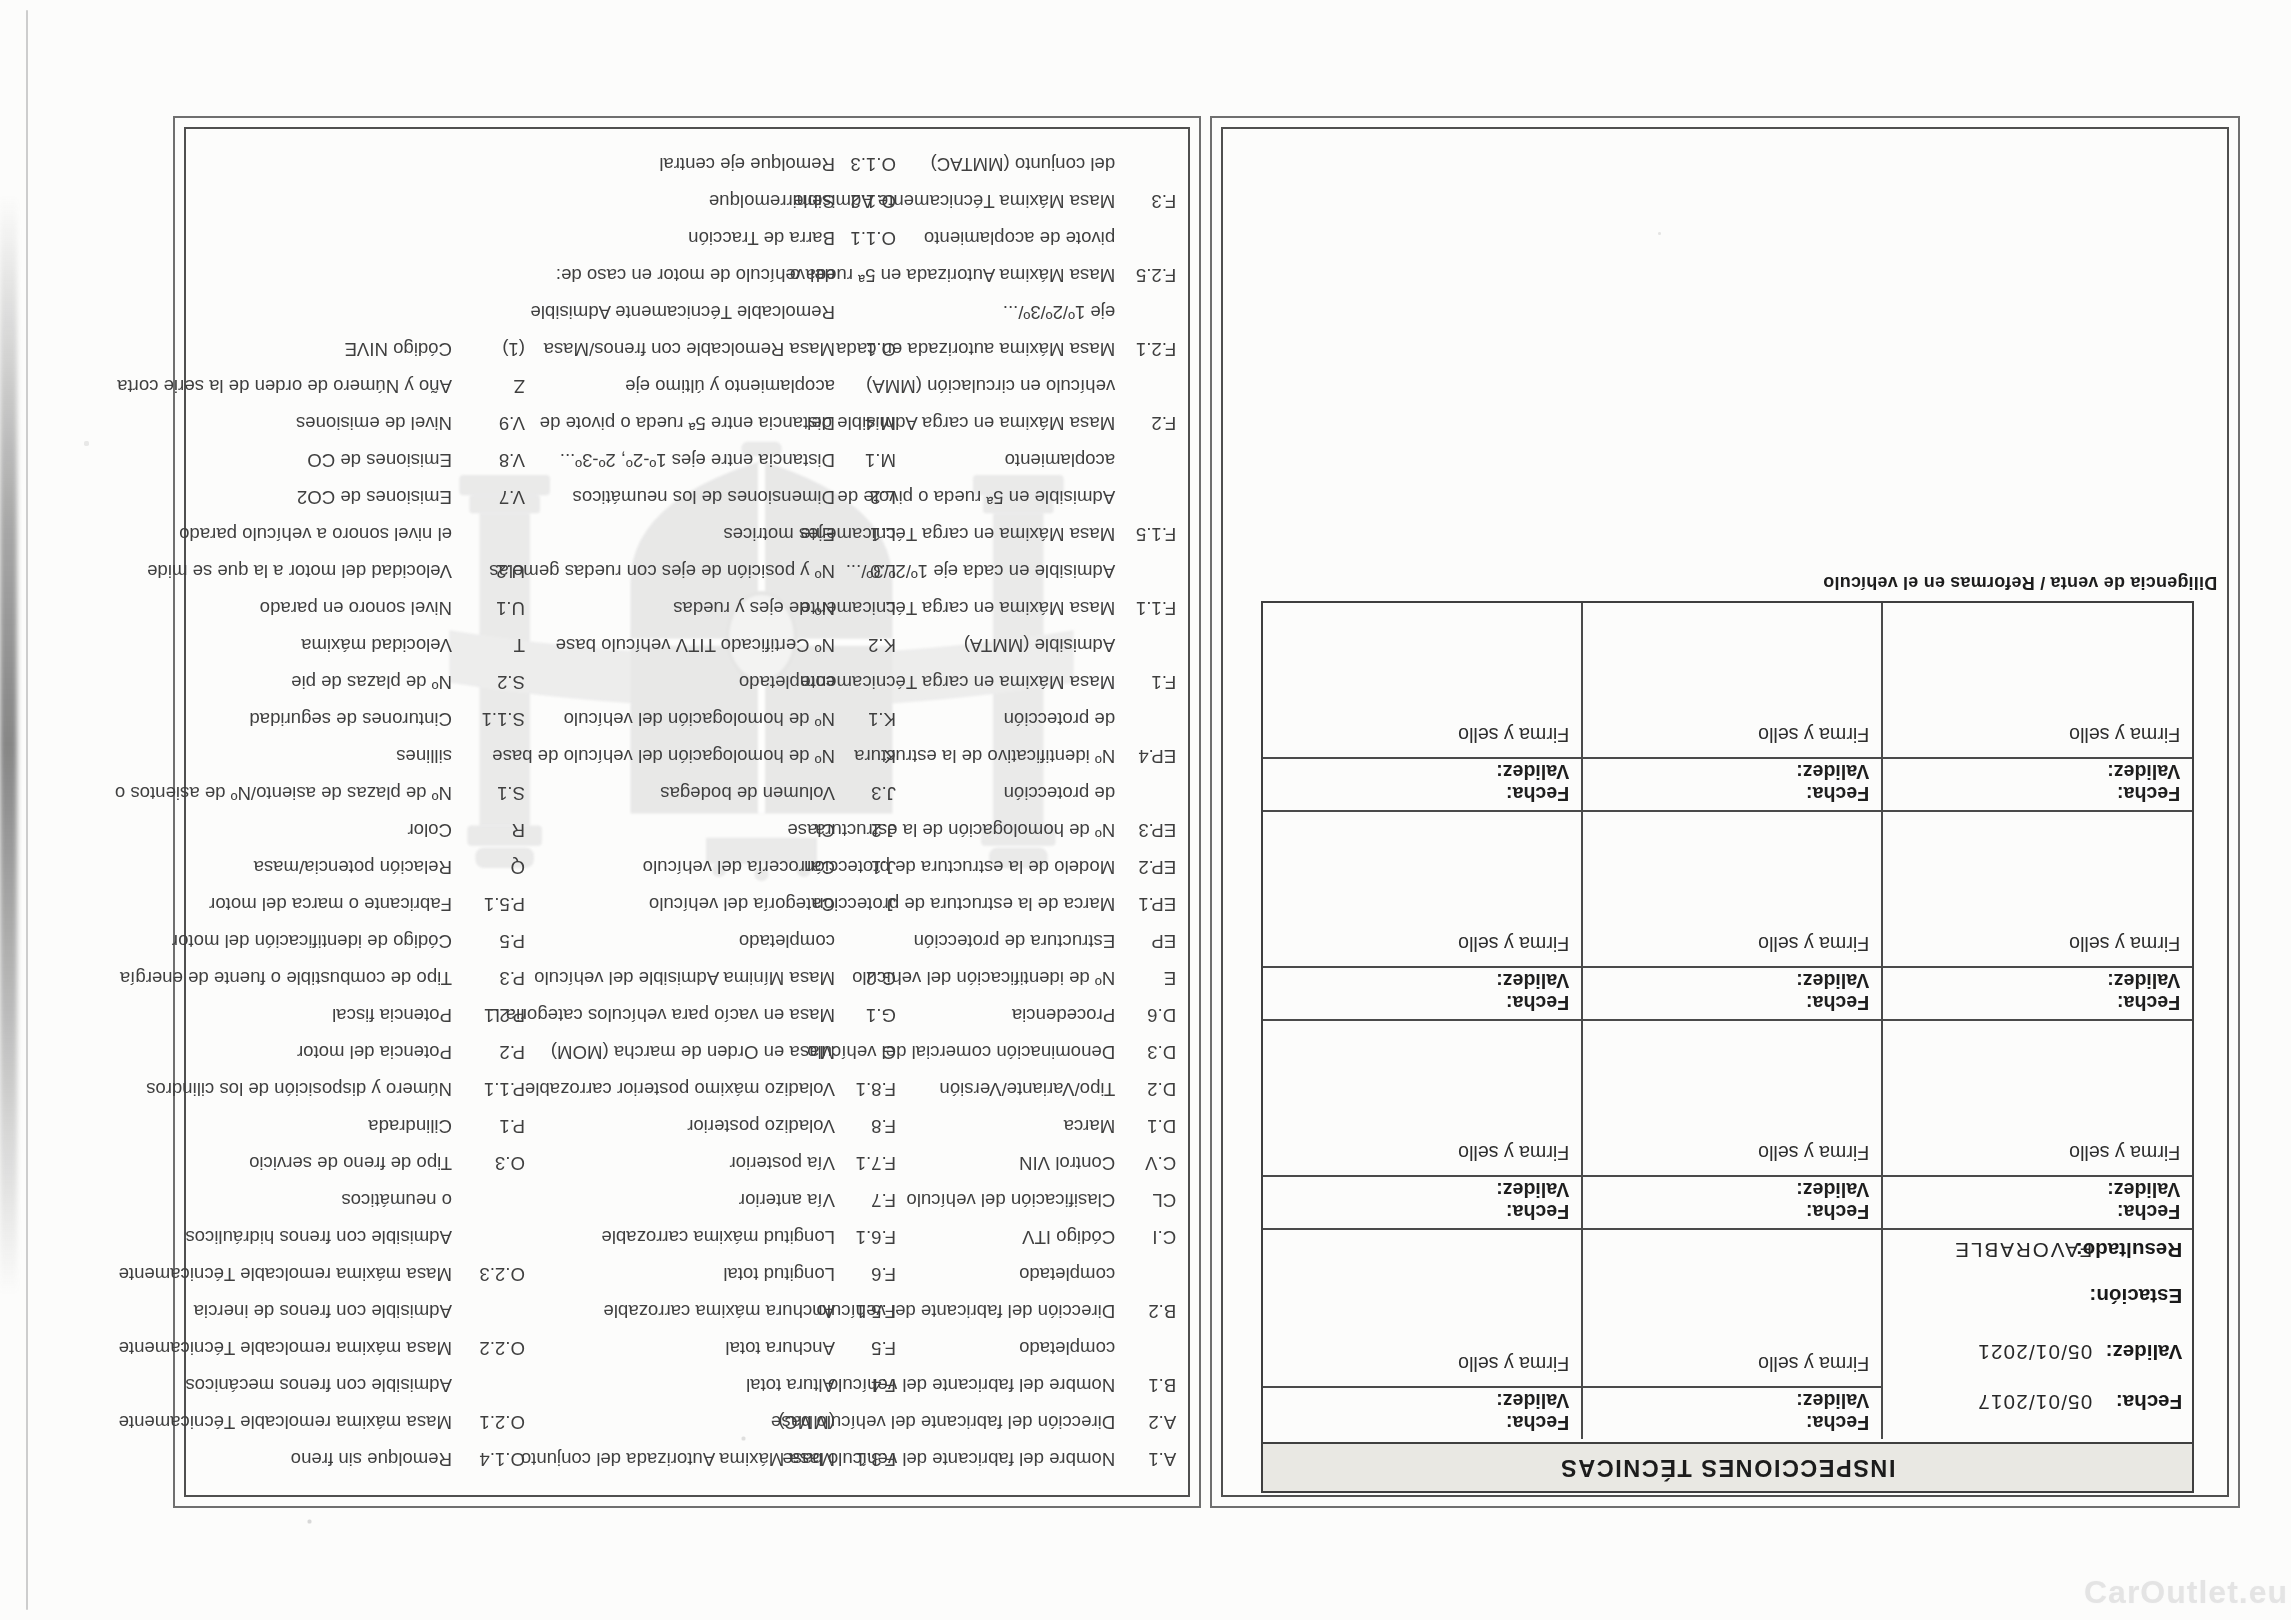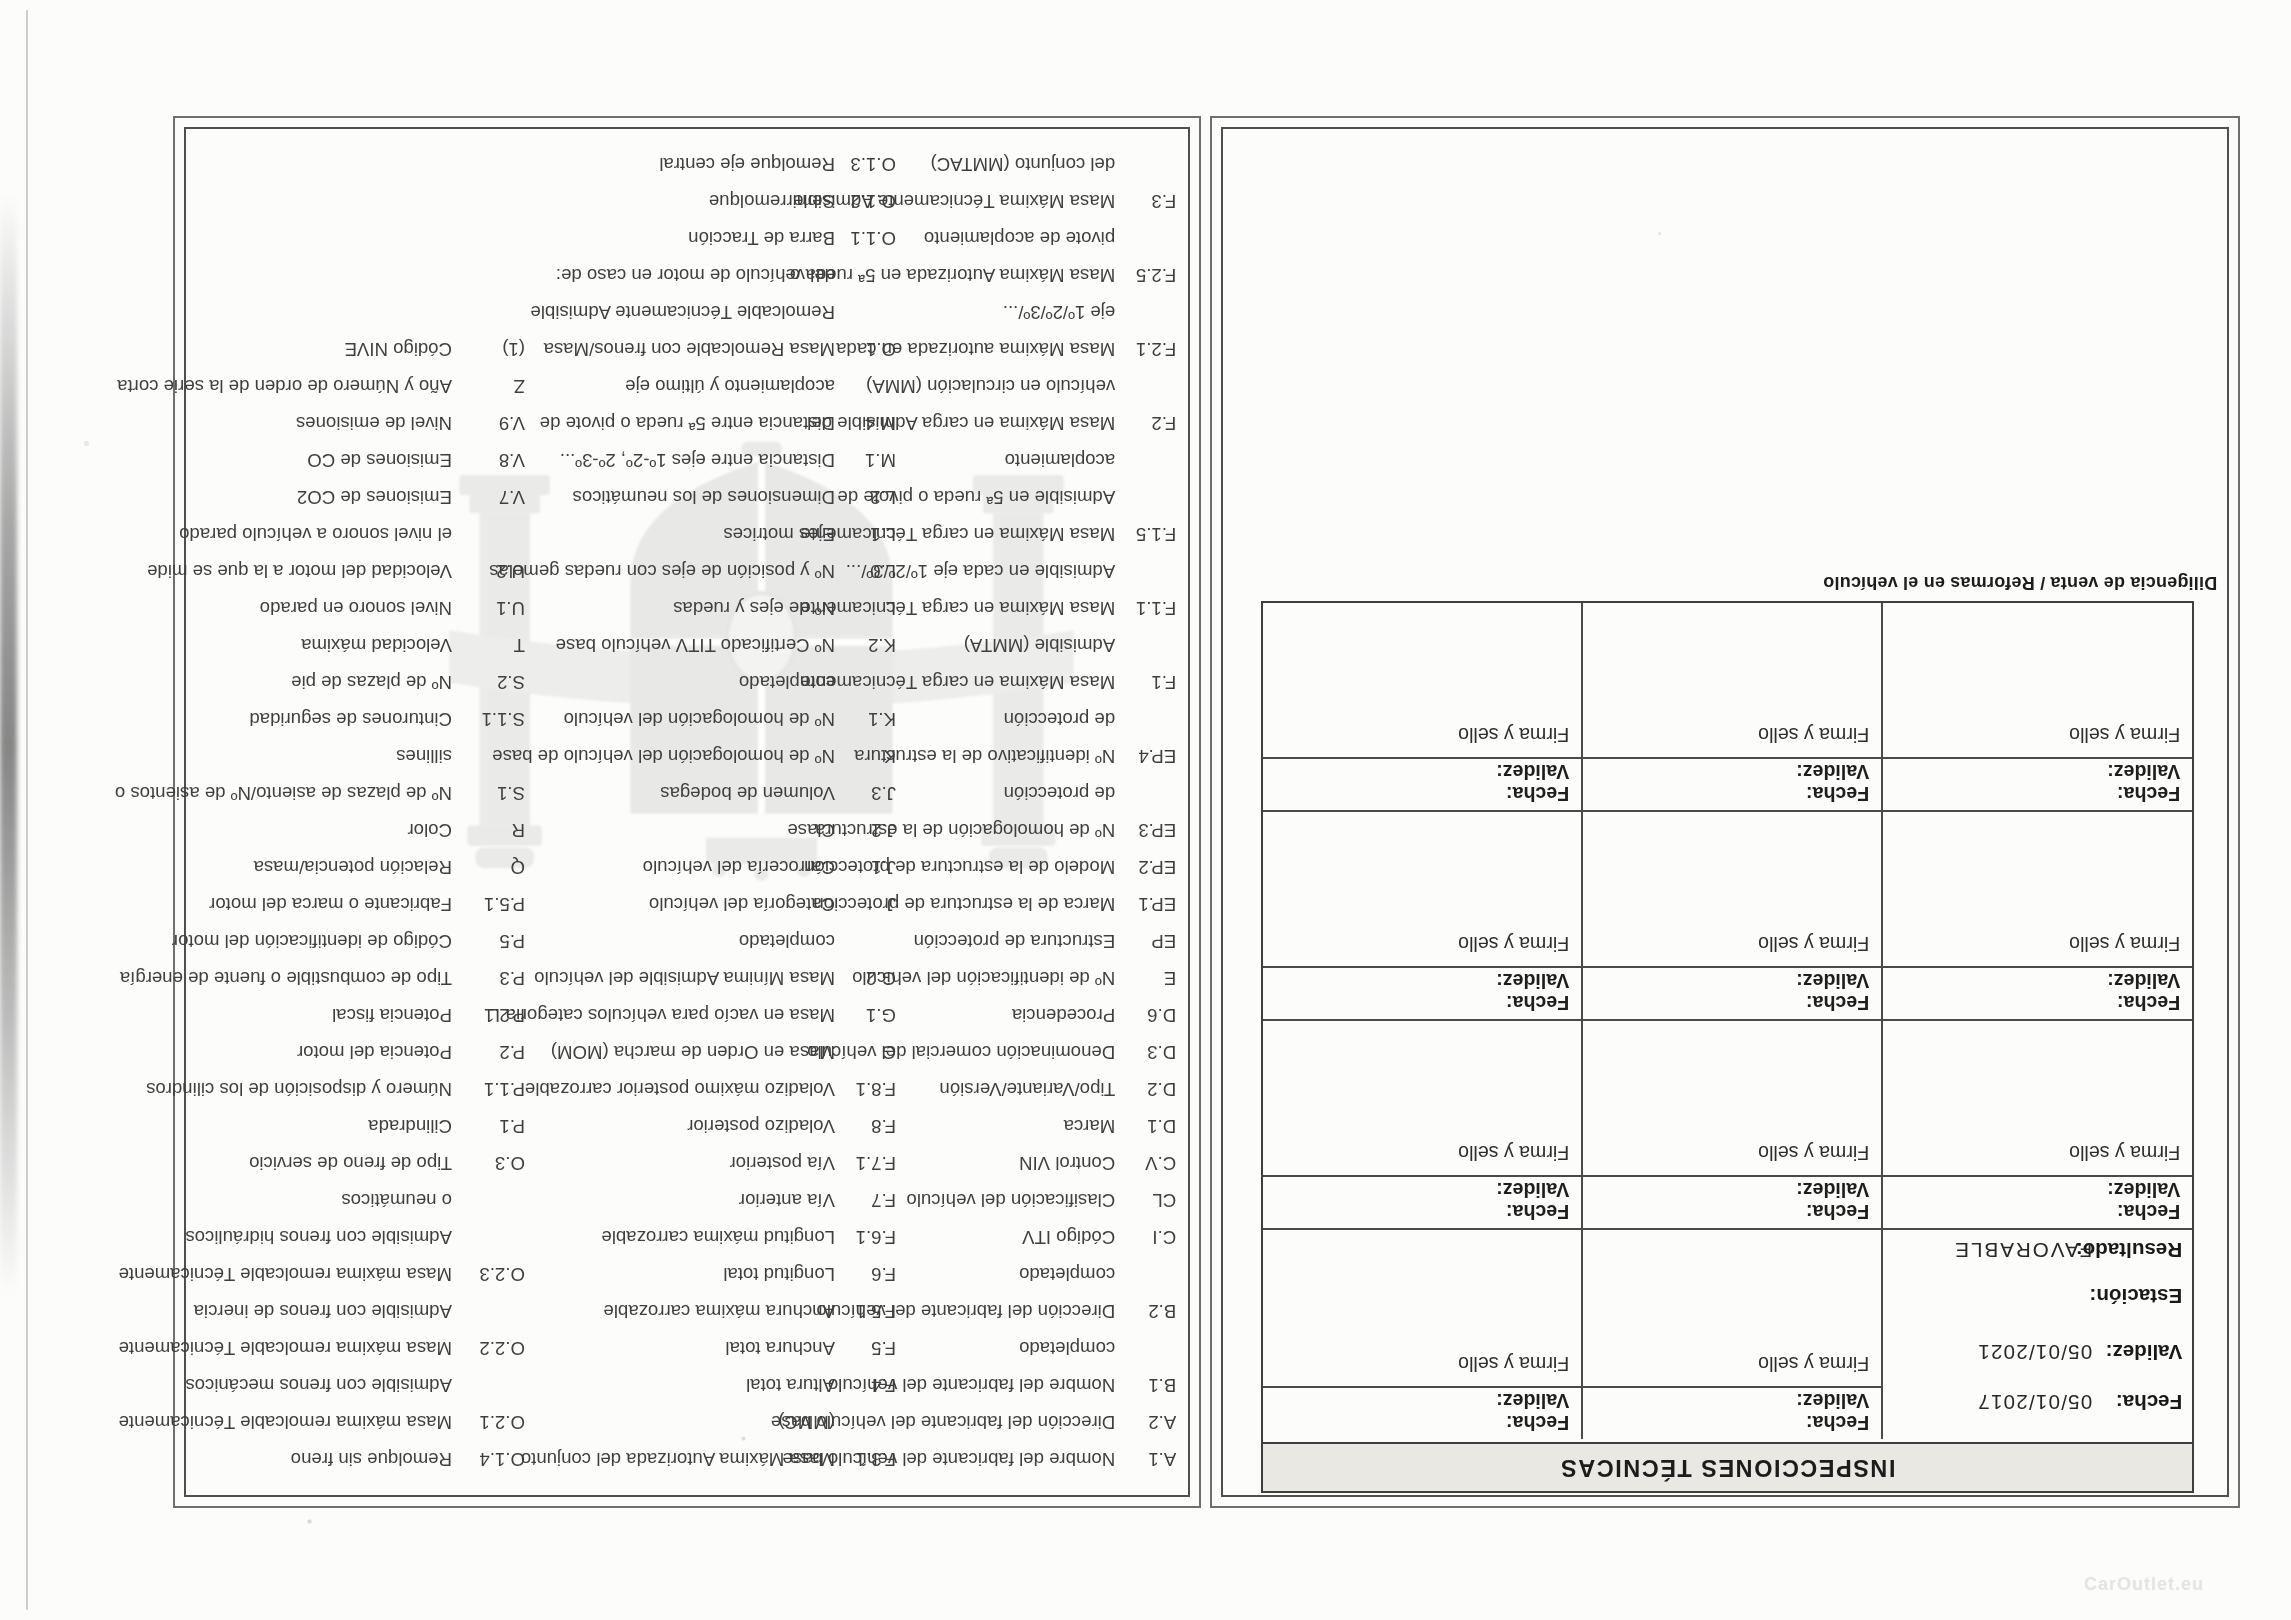--- a/index.html
+++ b/index.html
@@ -57,21 +57,21 @@
   .edge-smudge { position:absolute; left:0; top:196px; width:16.7px; height:1098px;
       background:linear-gradient(to bottom, rgba(140,140,140,0), rgba(115,115,115,.62) 30%,
                  rgba(100,100,100,.78) 50%, rgba(120,120,120,.48) 75%, rgba(140,140,140,0));
       filter:blur(2.5px); }
   .specks { position:absolute; left:0; top:0; width:1px; height:1px; border-radius:50%;
       box-shadow: 309px 1521px 0 1.5px rgba(90,90,90,.22),
                   1659px 233px 0 1px rgba(120,120,120,.18),
                   86px 443px 0 2px rgba(130,130,130,.16),
                   743px 1438px 0 1.5px rgba(110,110,110,.2); }
   .site-watermark { position:absolute; left:2084px; top:1574px; font-weight:bold;
-      font-size:18px; letter-spacing:1px; color:#e4e4e4; text-shadow:0 0 2px #f7f7f7; }
+      font-size:32px; letter-spacing:1px; color:#e4e4e4; text-shadow:0 0 2px #f7f7f7; }
 </style>
 </head>
 <body>
 
 <div class="stage">
 
   <div class="doc">
 
     <section class="panel inspections">
       <div class="itable">

